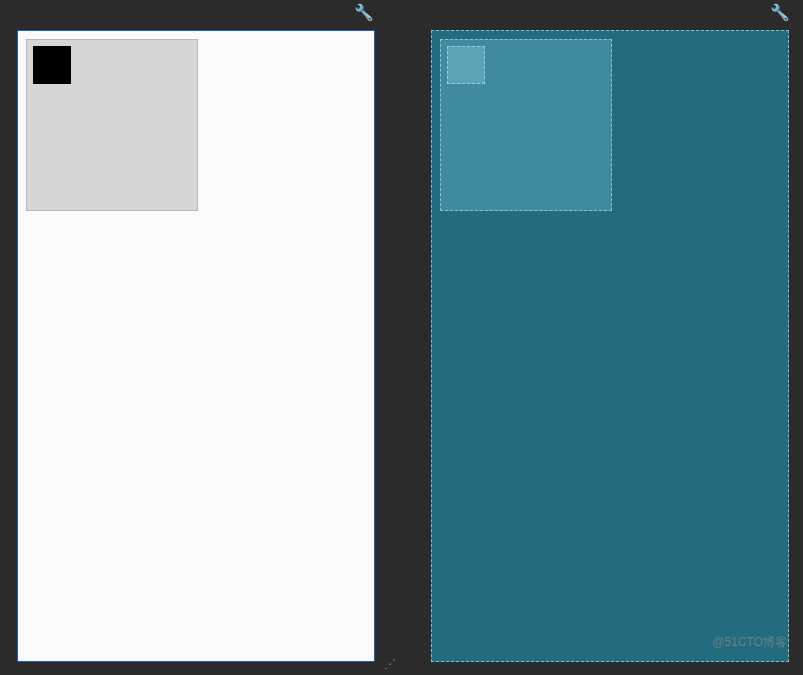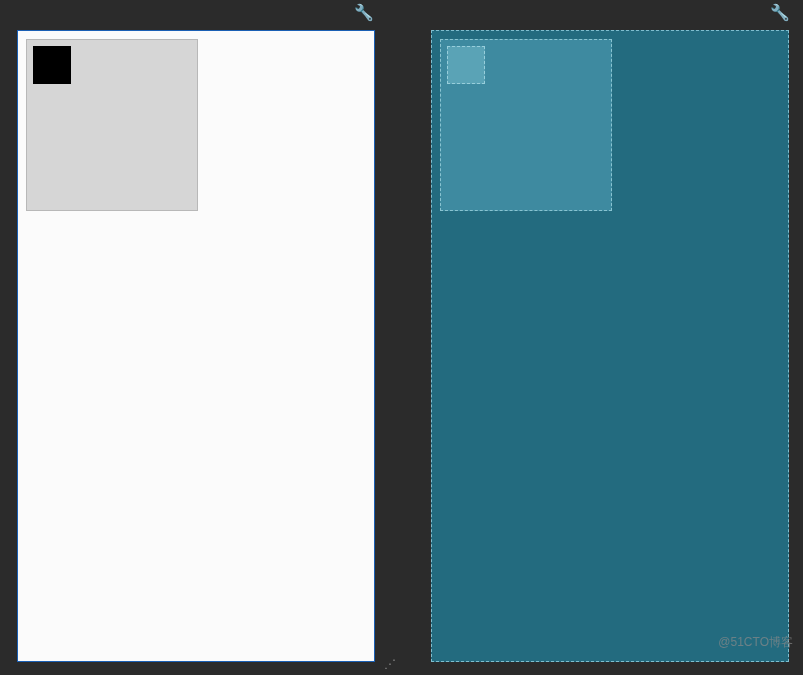--- a/index.html
+++ b/index.html
@@ -70,21 +70,21 @@
     }
     .resize-handle {
       position: absolute;
       left: 384px;
       bottom: 4px;
       color: #888;
       font-size: 12px;
     }
     .watermark {
       position: absolute;
-      right: 10px;
+      right: 16px;
       bottom: 24px;
       color: #8a8a8a;
       font-size: 12px;
       opacity: 0.7;
       margin-top: 8px;
     }
   </style>
 </head>
 <body>
 

